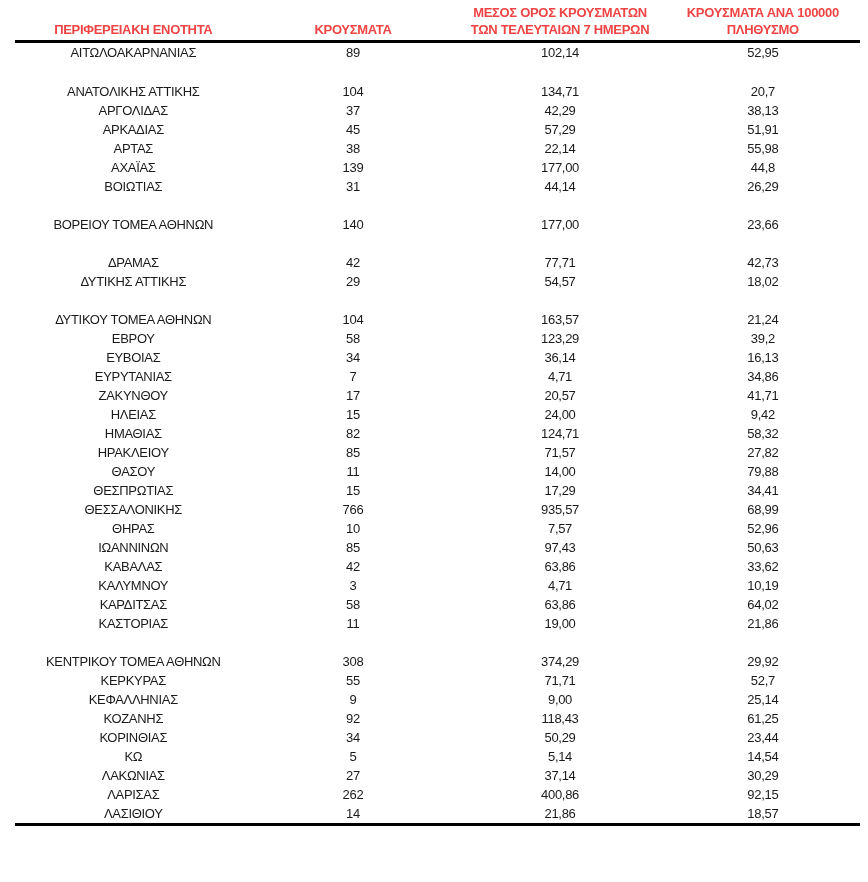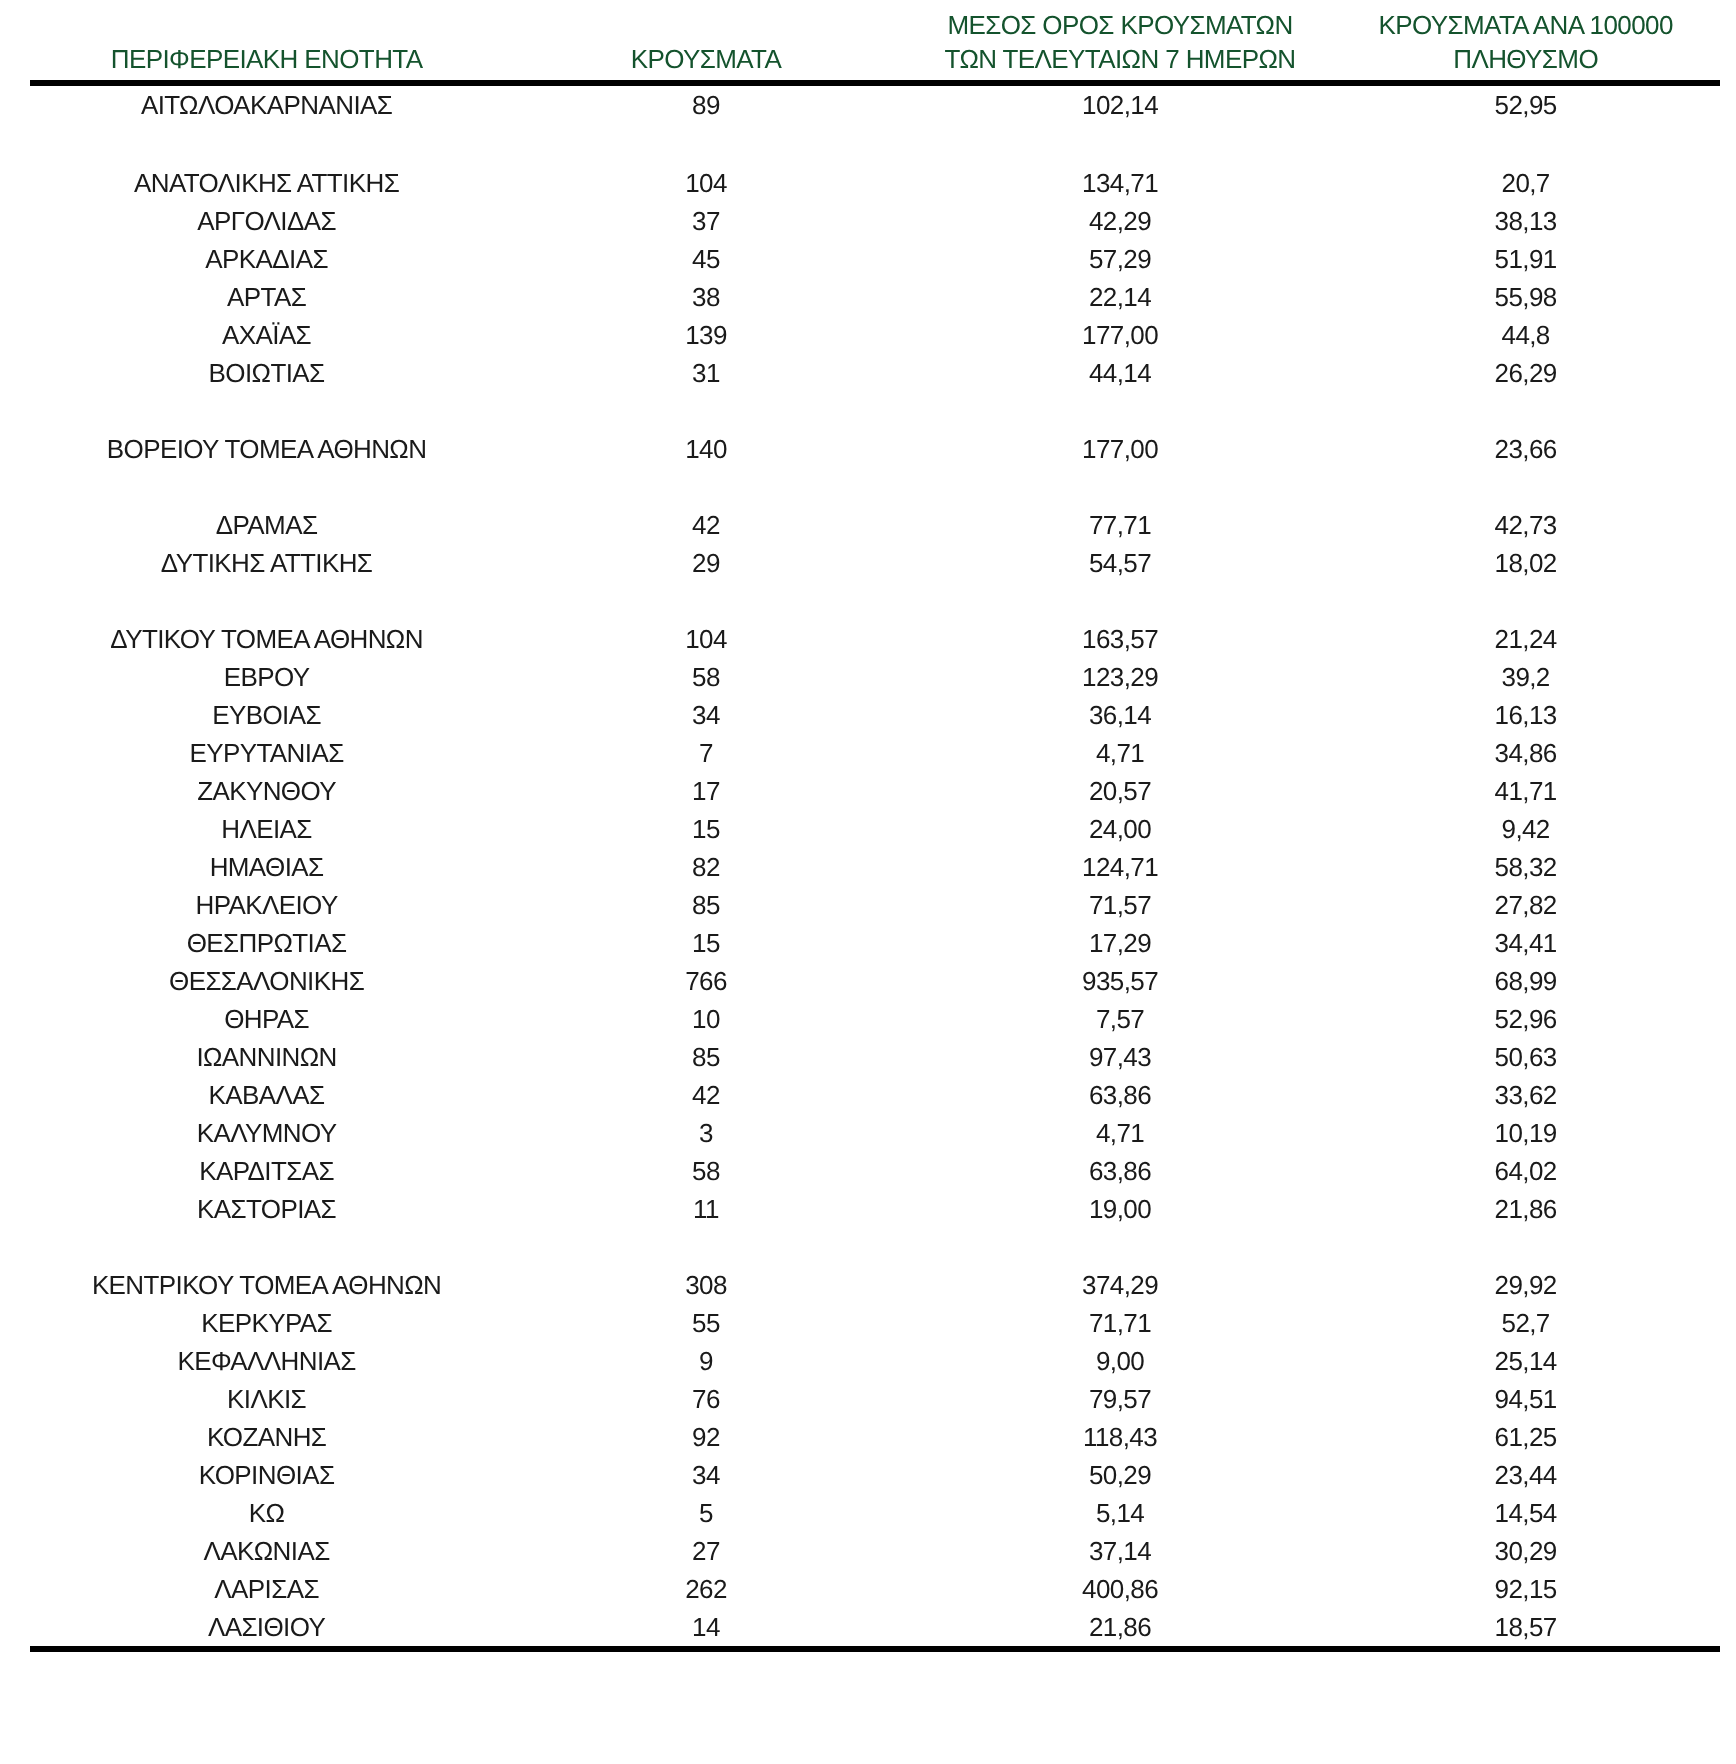--- a/index.html
+++ b/index.html
@@ -20,23 +20,23 @@
     width: 845px;
     margin: 2px 8px 0 15px;
     border-bottom: 3px solid #000000;
   }
   table.stats col.c1 { width: 28%; }
   table.stats col.c2 { width: 24%; }
   table.stats col.c3 { width: 25%; }
   table.stats col.c4 { width: 23%; }
   table.stats th {
     font-size: 13px;
-    font-weight: normal;
+    font-weight: bold;
     letter-spacing: -0.3px;
-    color: #14532d;
+    color: #ef4444;
     text-align: center;
     vertical-align: bottom;
     white-space: pre-line;
     line-height: 17px;
     padding: 2px 0 2px 0;
     border-bottom: 3px solid #000000;
   }
   table.stats td {
     font-size: 13px;
     letter-spacing: -0.3px;
@@ -188,20 +188,26 @@
           <td>124,71</td>
           <td>58,32</td>
         </tr>
         <tr>
           <td>ΗΡΑΚΛΕΙΟΥ</td>
           <td>85</td>
           <td>71,57</td>
           <td>27,82</td>
         </tr>
         <tr>
+          <td>ΘΑΣΟΥ</td>
+          <td>11</td>
+          <td>14,00</td>
+          <td>79,88</td>
+        </tr>
+        <tr>
           <td>ΘΕΣΠΡΩΤΙΑΣ</td>
           <td>15</td>
           <td>17,29</td>
           <td>34,41</td>
         </tr>
         <tr>
           <td>ΘΕΣΣΑΛΟΝΙΚΗΣ</td>
           <td>766</td>
           <td>935,57</td>
           <td>68,99</td>
@@ -255,26 +261,20 @@
           <td>ΚΕΡΚΥΡΑΣ</td>
           <td>55</td>
           <td>71,71</td>
           <td>52,7</td>
         </tr>
         <tr>
           <td>ΚΕΦΑΛΛΗΝΙΑΣ</td>
           <td>9</td>
           <td>9,00</td>
           <td>25,14</td>
-        </tr>
-        <tr>
-          <td>ΚΙΛΚΙΣ</td>
-          <td>76</td>
-          <td>79,57</td>
-          <td>94,51</td>
         </tr>
         <tr>
           <td>ΚΟΖΑΝΗΣ</td>
           <td>92</td>
           <td>118,43</td>
           <td>61,25</td>
         </tr>
         <tr>
           <td>ΚΟΡΙΝΘΙΑΣ</td>
           <td>34</td>

